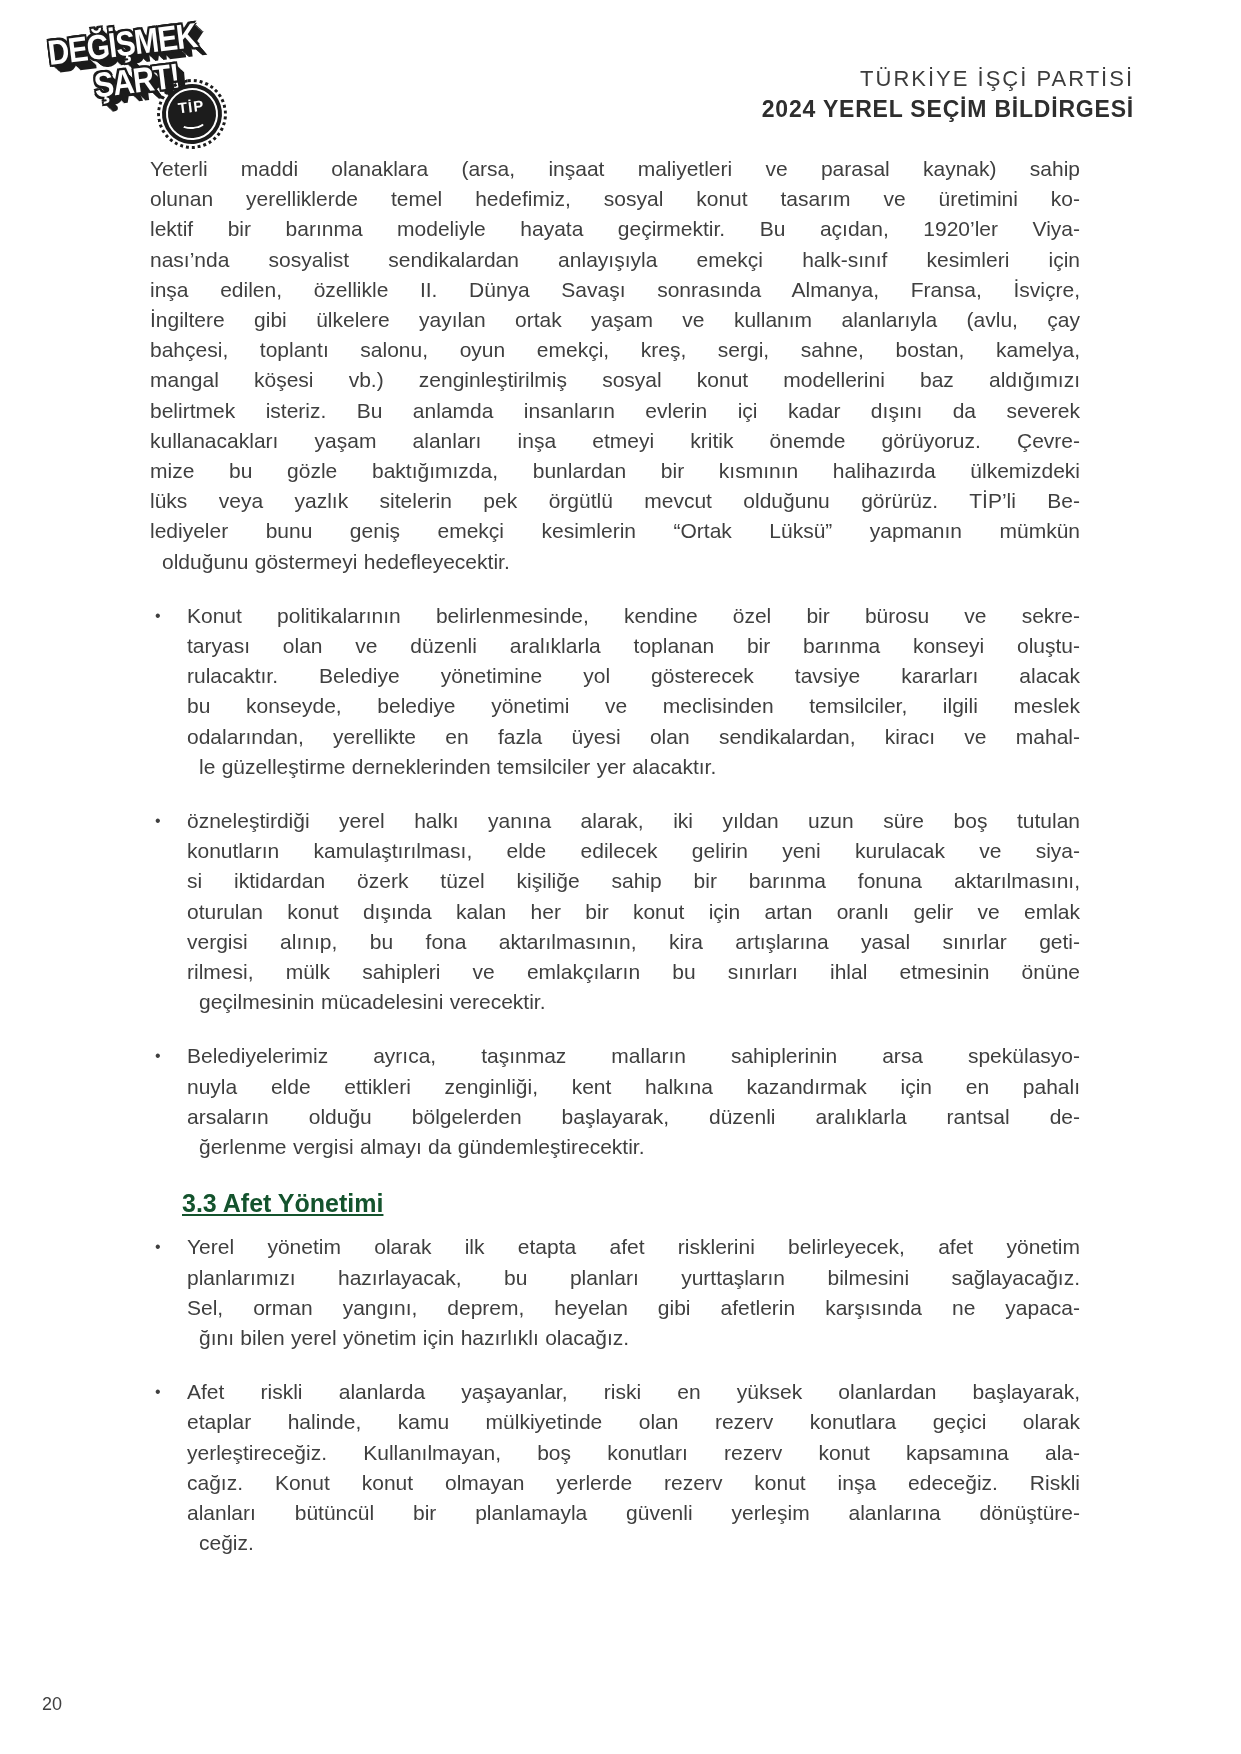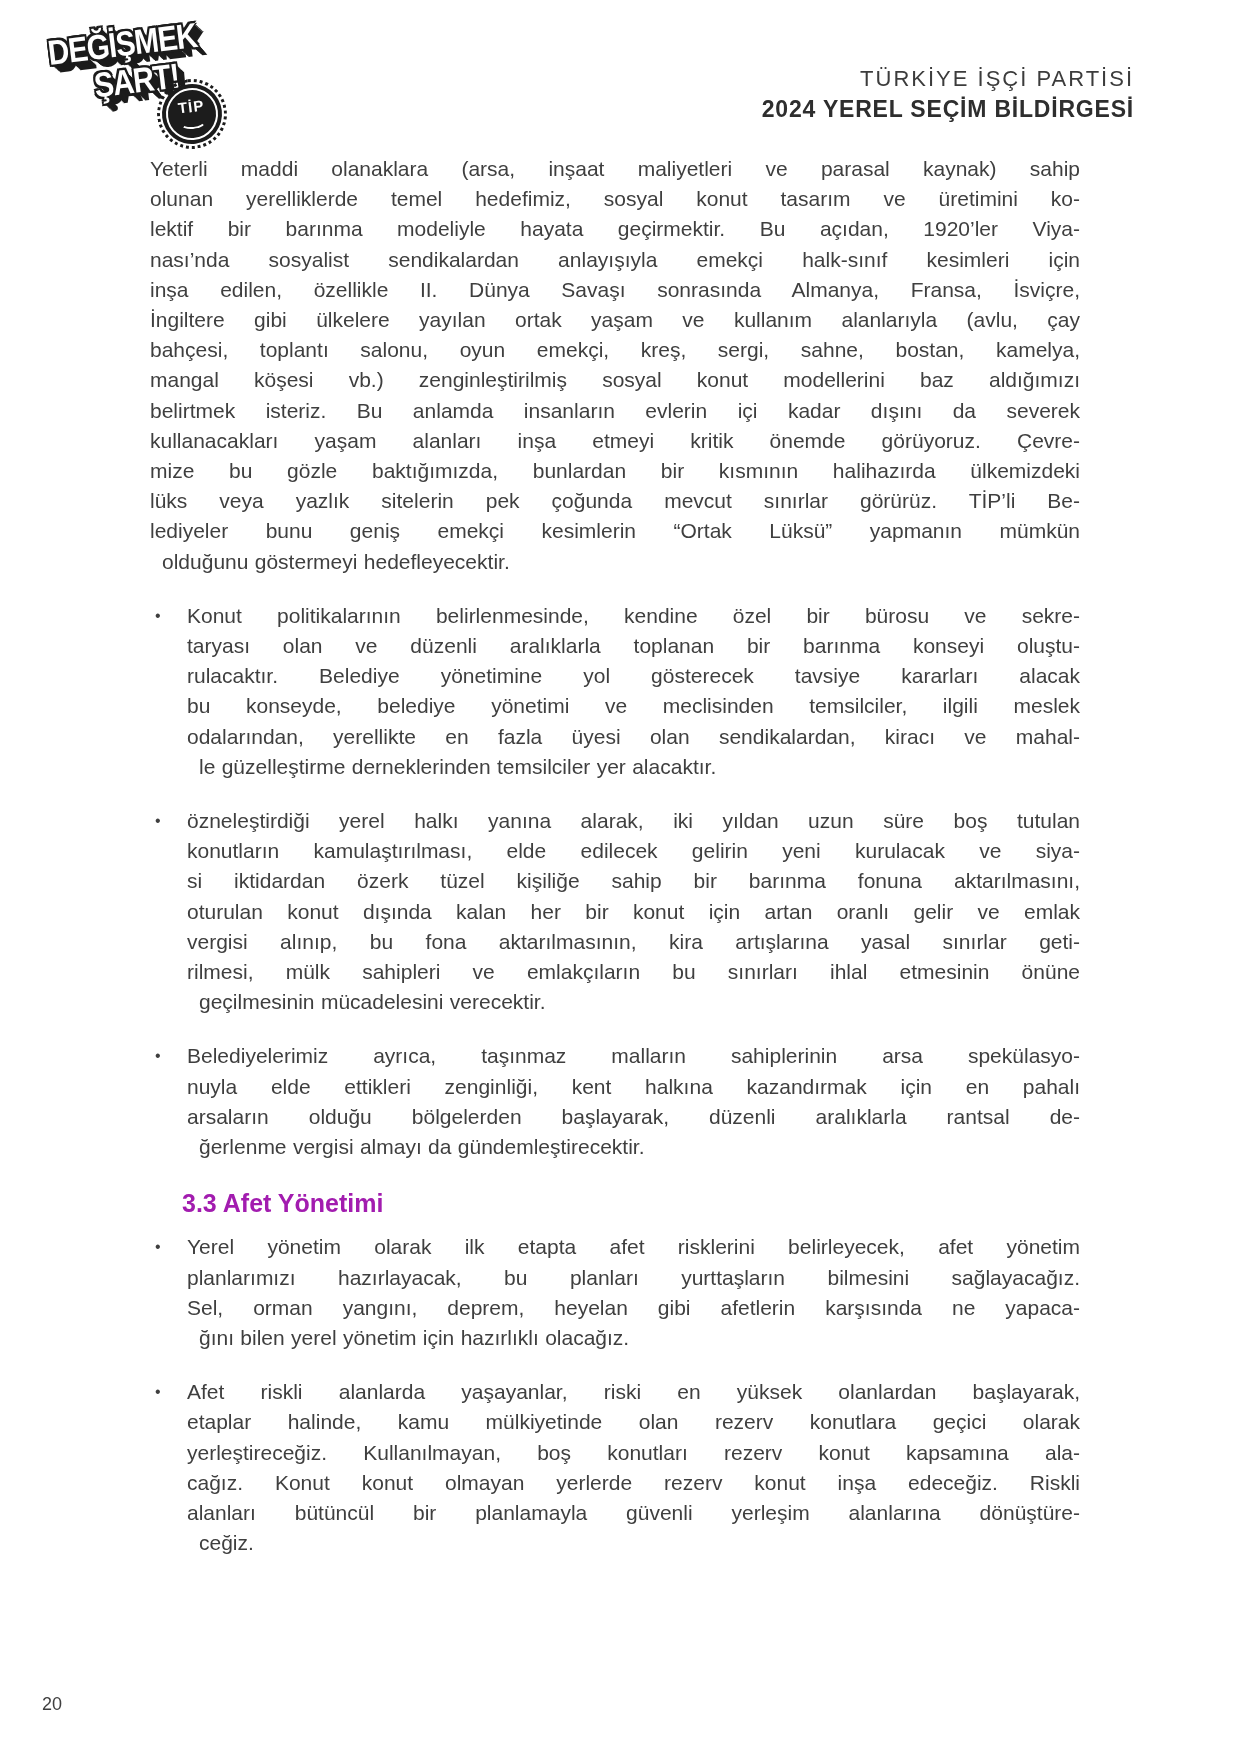--- a/index.html
+++ b/index.html
@@ -52,22 +52,22 @@
   .block { margin:0 0 24px 0; }
   .line {
     line-height:30.2px; text-align:justify; text-align-last:justify;
     word-spacing:0.5px;
   }
   .line.last { text-align-last:left;margin-left:12px; }
   .bullet { display:flex; }
   .glyph { flex:0 0 32px; padding-left:5px; font-size:16px; line-height:30.2px; }
   .btext { flex:1 1 auto; min-width:0; }
   .heading {
-    font-size:25px; font-weight:700; color:#a21caf;
-    margin:24px 0 12px 32px; line-height:34px;
+    font-size:25px; font-weight:700; color:#14532d;
+    margin:24px 0 12px 32px; line-height:34px;text-decoration:underline;
   }
 
   
   .page-number { position:absolute; left:42px; top:1694px; font-size:18px; color:#3f3f3f; }
 </style>
 </head>
 <body>
 
 <div class="page">
 
@@ -97,21 +97,21 @@
         <div class="line">olunan yerelliklerde temel hedefimiz, sosyal konut tasarım ve üretimini ko-</div>
         <div class="line">lektif bir barınma modeliyle hayata geçirmektir. Bu açıdan, 1920’ler Viya-</div>
         <div class="line">nası’nda sosyalist sendikalardan anlayışıyla emekçi halk-sınıf kesimleri için</div>
         <div class="line">inşa edilen, özellikle II. Dünya Savaşı sonrasında Almanya, Fransa, İsviçre,</div>
         <div class="line">İngiltere gibi ülkelere yayılan ortak yaşam ve kullanım alanlarıyla (avlu, çay</div>
         <div class="line">bahçesi, toplantı salonu, oyun emekçi, kreş, sergi, sahne, bostan, kamelya,</div>
         <div class="line">mangal köşesi vb.) zenginleştirilmiş sosyal konut modellerini baz aldığımızı</div>
         <div class="line">belirtmek isteriz. Bu anlamda insanların evlerin içi kadar dışını da severek</div>
         <div class="line">kullanacakları yaşam alanları inşa etmeyi kritik önemde görüyoruz. Çevre-</div>
         <div class="line">mize bu gözle baktığımızda, bunlardan bir kısmının halihazırda ülkemizdeki</div>
-        <div class="line">lüks veya yazlık sitelerin pek çoğunda mevcut sınırlar görürüz. TİP’li Be-</div>
+        <div class="line">lüks veya yazlık sitelerin pek örgütlü mevcut olduğunu görürüz. TİP’li Be-</div>
         <div class="line">lediyeler bunu geniş emekçi kesimlerin “Ortak Lüksü” yapmanın mümkün</div>
         <div class="line last">olduğunu göstermeyi hedefleyecektir.</div>
       </div>
       <div class="block bullet">
         <span class="glyph">•</span>
         <div class="btext">
           <div class="line">Konut politikalarının belirlenmesinde, kendine özel bir bürosu ve sekre-</div>
           <div class="line">taryası olan ve düzenli aralıklarla toplanan bir barınma konseyi oluştu-</div>
           <div class="line">rulacaktır. Belediye yönetimine yol gösterecek tavsiye kararları alacak</div>
           <div class="line">bu konseyde, belediye yönetimi ve meclisinden temsilciler, ilgili meslek</div>

